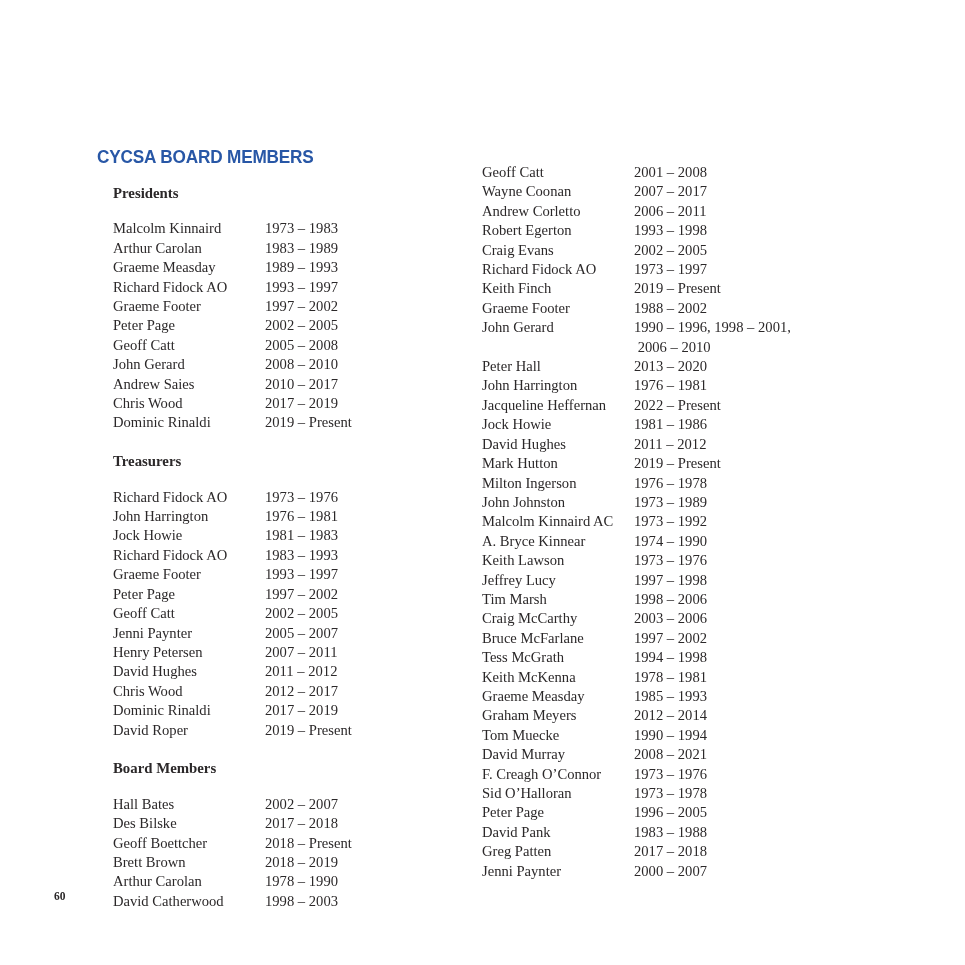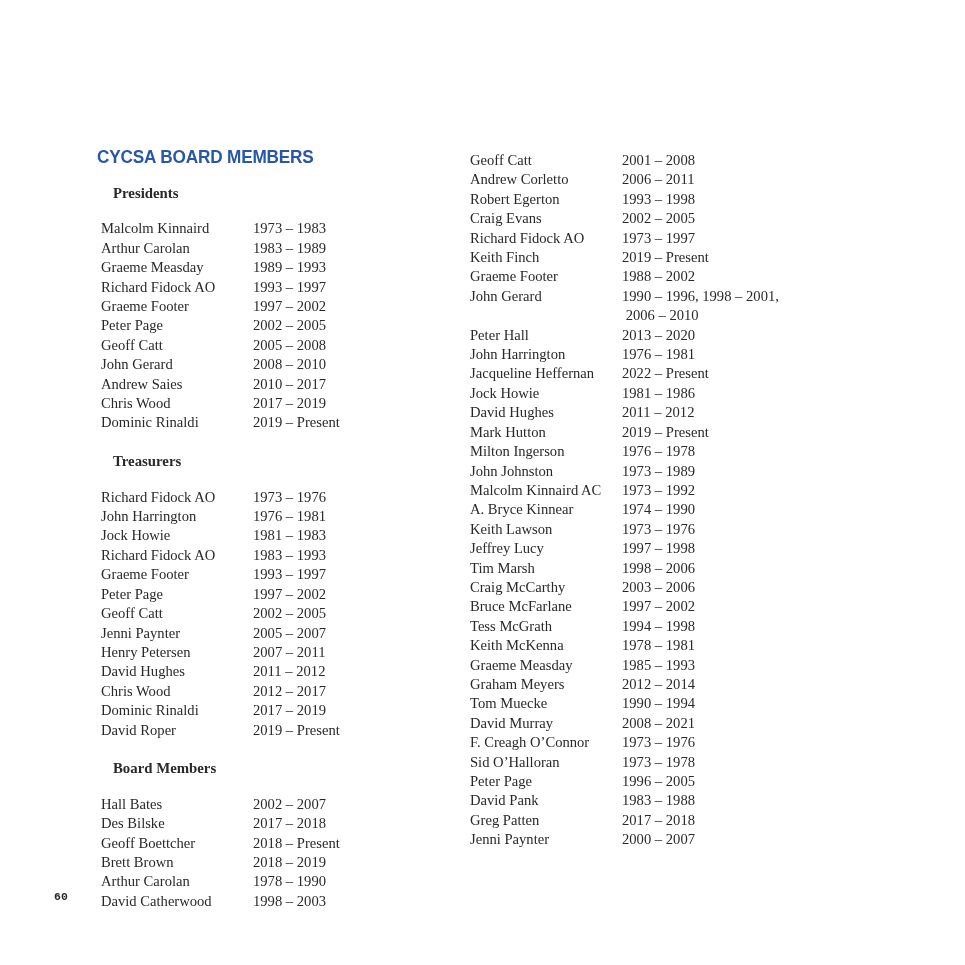--- a/index.html
+++ b/index.html
@@ -37,38 +37,38 @@
     white-space: nowrap;
   }
   .section { margin: 0; }
   .section + .section { margin-top: 19.4px; }
   .section-heading {
     margin: 16px;
     font-weight: bold;
     font-size: 14.8px;
     line-height: 19.4px;
   }
-  .rows { margin: 4px; }
+  .rows { margin: 16px; }
   .row {
     display: flex;
     font-size: 14.6px;
     line-height: 19.4px;
   }
   .member-name {
     flex: 0 0 152px;
     width: 152px;
   }
   .member-years {
     white-space: pre-wrap;
   }
   .page-number {
     position: absolute;
     left: 54px;
     top: 890px;
-    font-family: Liberation Mono, monospace;
+    font-family: Liberation Serif, serif;
     font-weight: bold;
     font-size: 11.5px;
     color: #2b2829;
   }
 </style>
 </head>
 <body>
 
 <div class="page">
 
@@ -247,20 +247,24 @@
   </div>
 
   <div class="col-right">
     <div class="rows">
 
         <div class="row">
           <span class="member-name">Geoff Catt</span>
           <span class="member-years">2001 – 2008</span>
         </div>
 
+        <div class="row">
+          <span class="member-name">Wayne Coonan</span>
+          <span class="member-years">2007 – 2017</span>
+        </div>
 
         <div class="row">
           <span class="member-name">Andrew Corletto</span>
           <span class="member-years">2006 – 2011</span>
         </div>
 
         <div class="row">
           <span class="member-name">Robert Egerton</span>
           <span class="member-years">1993 – 1998</span>
         </div>

